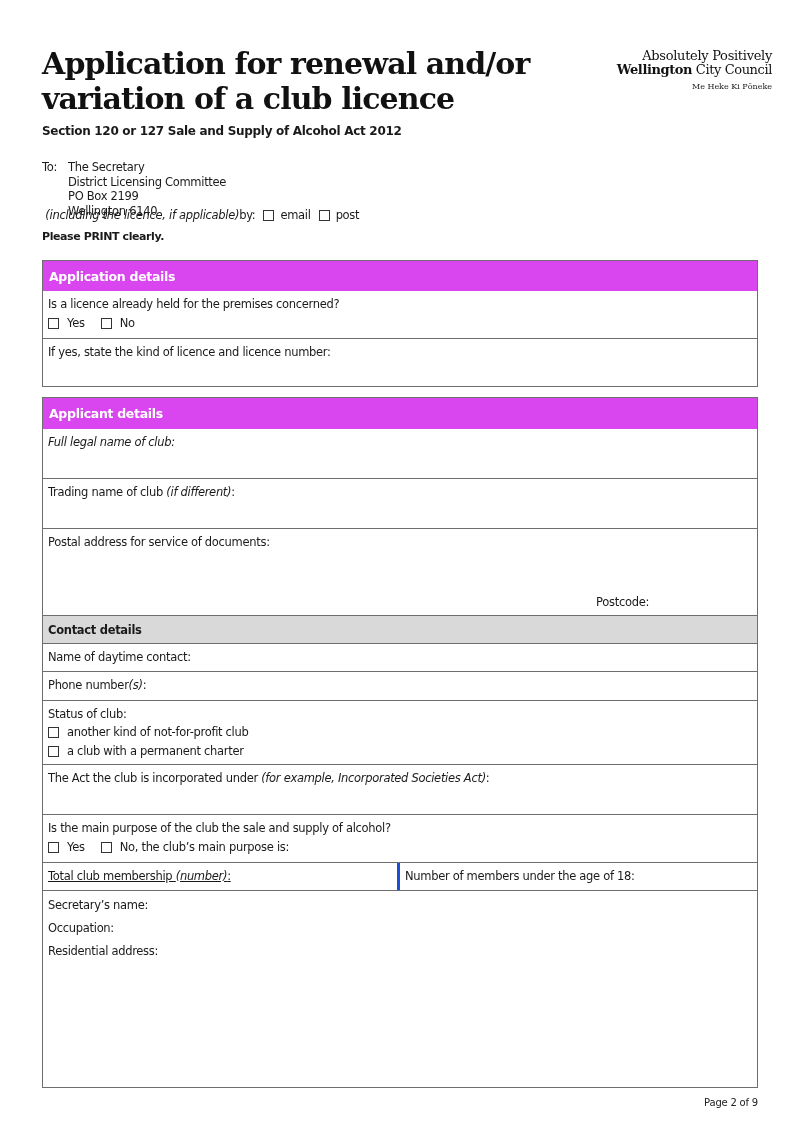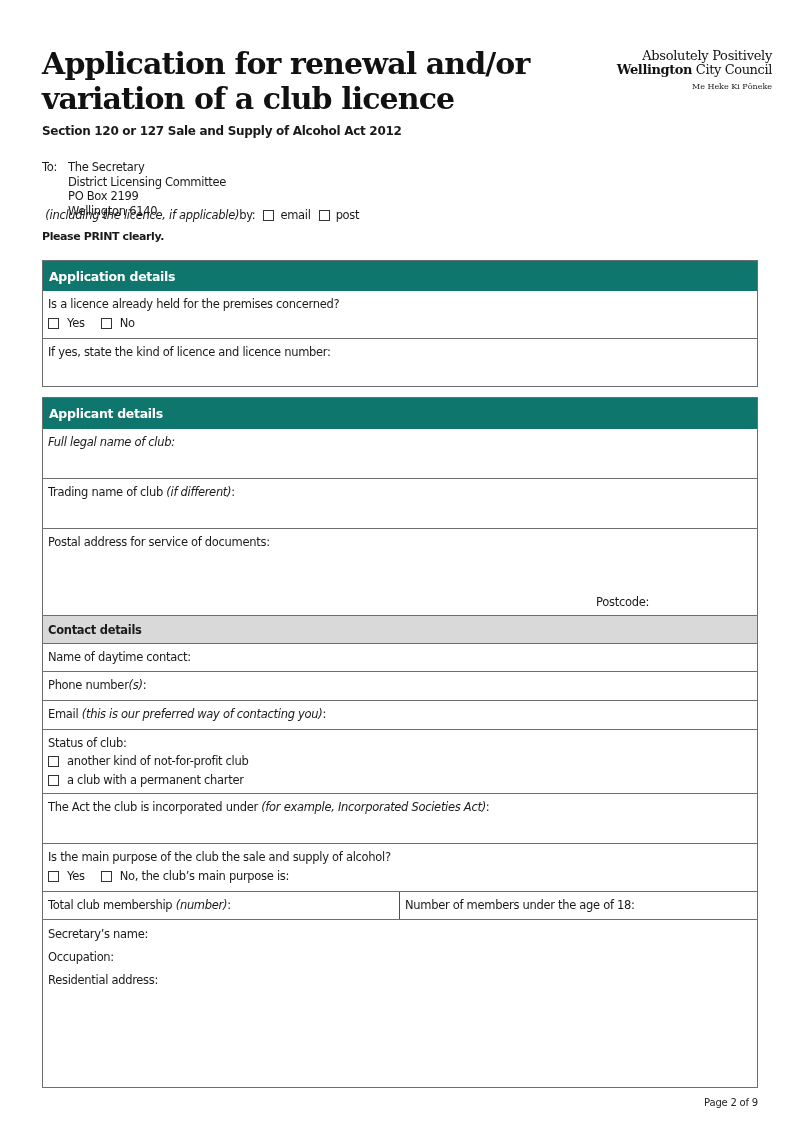--- a/index.html
+++ b/index.html
@@ -23,31 +23,31 @@
     .address .to { position: absolute; left: 0; top: 0; }
     .address .lines { margin-left: 26px; }
 
     .receive { position: absolute; left: 42px; top: 208px; font-size: 11.5px; letter-spacing: -0.3px; display: flex; align-items: center; white-space: nowrap; }
     .receive i { font-style: italic; }
     .cb { display: inline-block; width: 11px; height: 11px; border: 1px solid #333; background: #fff; vertical-align: middle; flex: 0 0 auto; }
     .receive .cb { margin: 0 6px 0 8px; }
     .print-note { position: absolute; left: 42px; top: 230px; font-size: 11px; font-weight: bold; letter-spacing: -0.4px; }
 
     .table { position: absolute; left: 42px; width: 716px; border: 1px solid #6e6e6e; }
-    .hdr { background: #0f766e; color: #fff; font-weight: bold; font-size: 12.5px; letter-spacing: -0.3px; padding: 0 6px; display: flex; align-items: center; }
+    .hdr { background: #d946ef; color: #fff; font-weight: bold; font-size: 12.5px; letter-spacing: -0.3px; padding: 0 6px; display: flex; align-items: center; }
     .row { border-top: 1px solid #6e6e6e; padding: 6px 5px 0 5px; font-size: 11.5px; letter-spacing: -0.3px; position: relative; }
     .row:first-of-type { border-top: none; }
     .row i { font-style: italic; }
     .subhdr { background: #d9d9d9; font-weight: bold; font-size: 11.5px; padding: 0 5px; display: flex; align-items: center; border-top: 1px solid #6e6e6e; letter-spacing: -0.3px; }
     .opts { display: flex; align-items: center; margin-top: 5px; }
     .opt { display: flex; align-items: center; margin-right: 16px; }
     .opt .cb { margin-right: 8px; }
     .split { display: flex; padding: 0; }
     .split > div { padding: 6px 5px 0 5px; }
-    .split .left { width: 357px; border-right: 1px solid #1d4ed8; }
+    .split .left { width: 357px; border-right: 3px solid #1d4ed8; text-decoration: underline; }
     .line-item { margin-bottom: 9px; }
 
     .postcode { position: absolute; right: 108px; bottom: 6px; }
 
     .page-num { position: absolute; right: 42px; top: 1097px; font-size: 10px; color: #222; letter-spacing: -0.2px; }
   </style>
 </head>
 <body>
 
 <div class="title">
@@ -120,23 +120,20 @@
   <div class="subhdr" style="height:28px;">Contact details</div>
 
   <div class="row" style="height:28px;">
     <div>Name of daytime contact:</div>
   </div>
 
   <div class="row" style="height:29px;">
     <div><span>Phone number</span><i>(s)</i><span>:</span></div>
   </div>
 
-  <div class="row" style="height:29px;">
-    <div><span>Email </span><i>(this is our preferred way of contacting you)</i><span>:</span></div>
-  </div>
 
   <div class="row" style="height:64px;">
     <div>Status of club:</div>
     <div class="opts" style="margin-top:4px;">
       <span class="opt">
           <span class="cb"></span>
           <span>another kind of not-for-profit club</span>
         </span>
     </div>
     <div class="opts" style="margin-top:5px;text-align:center;">

